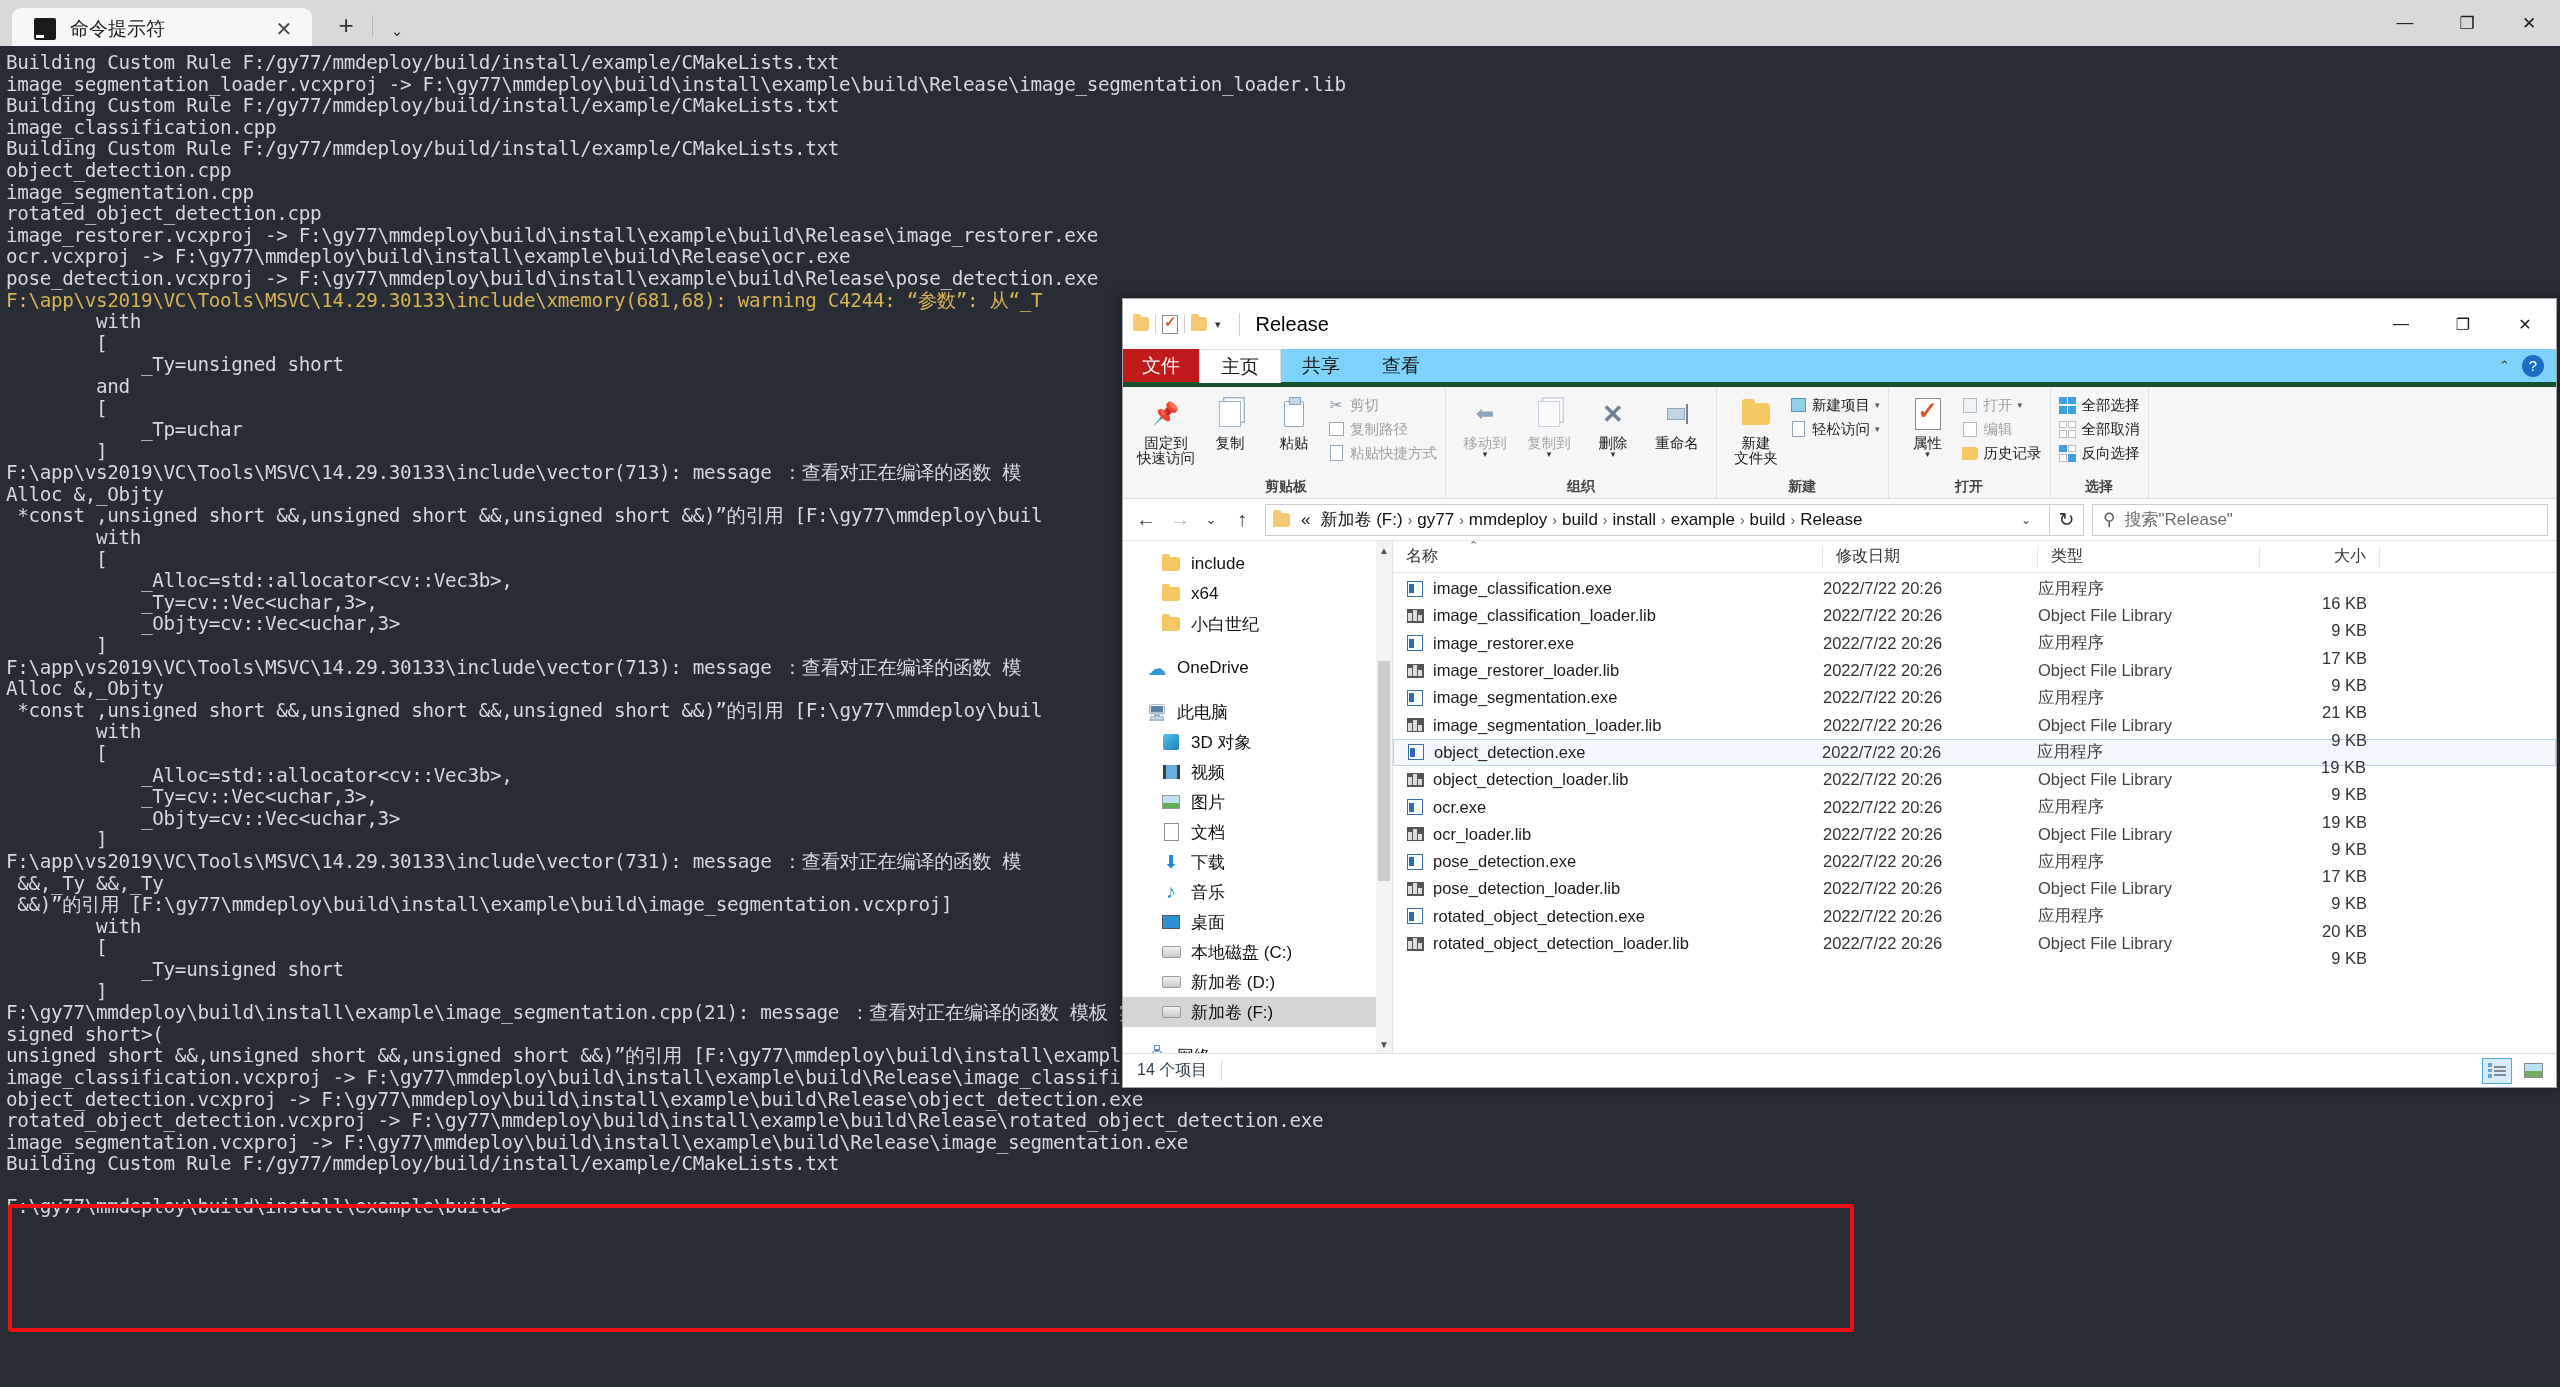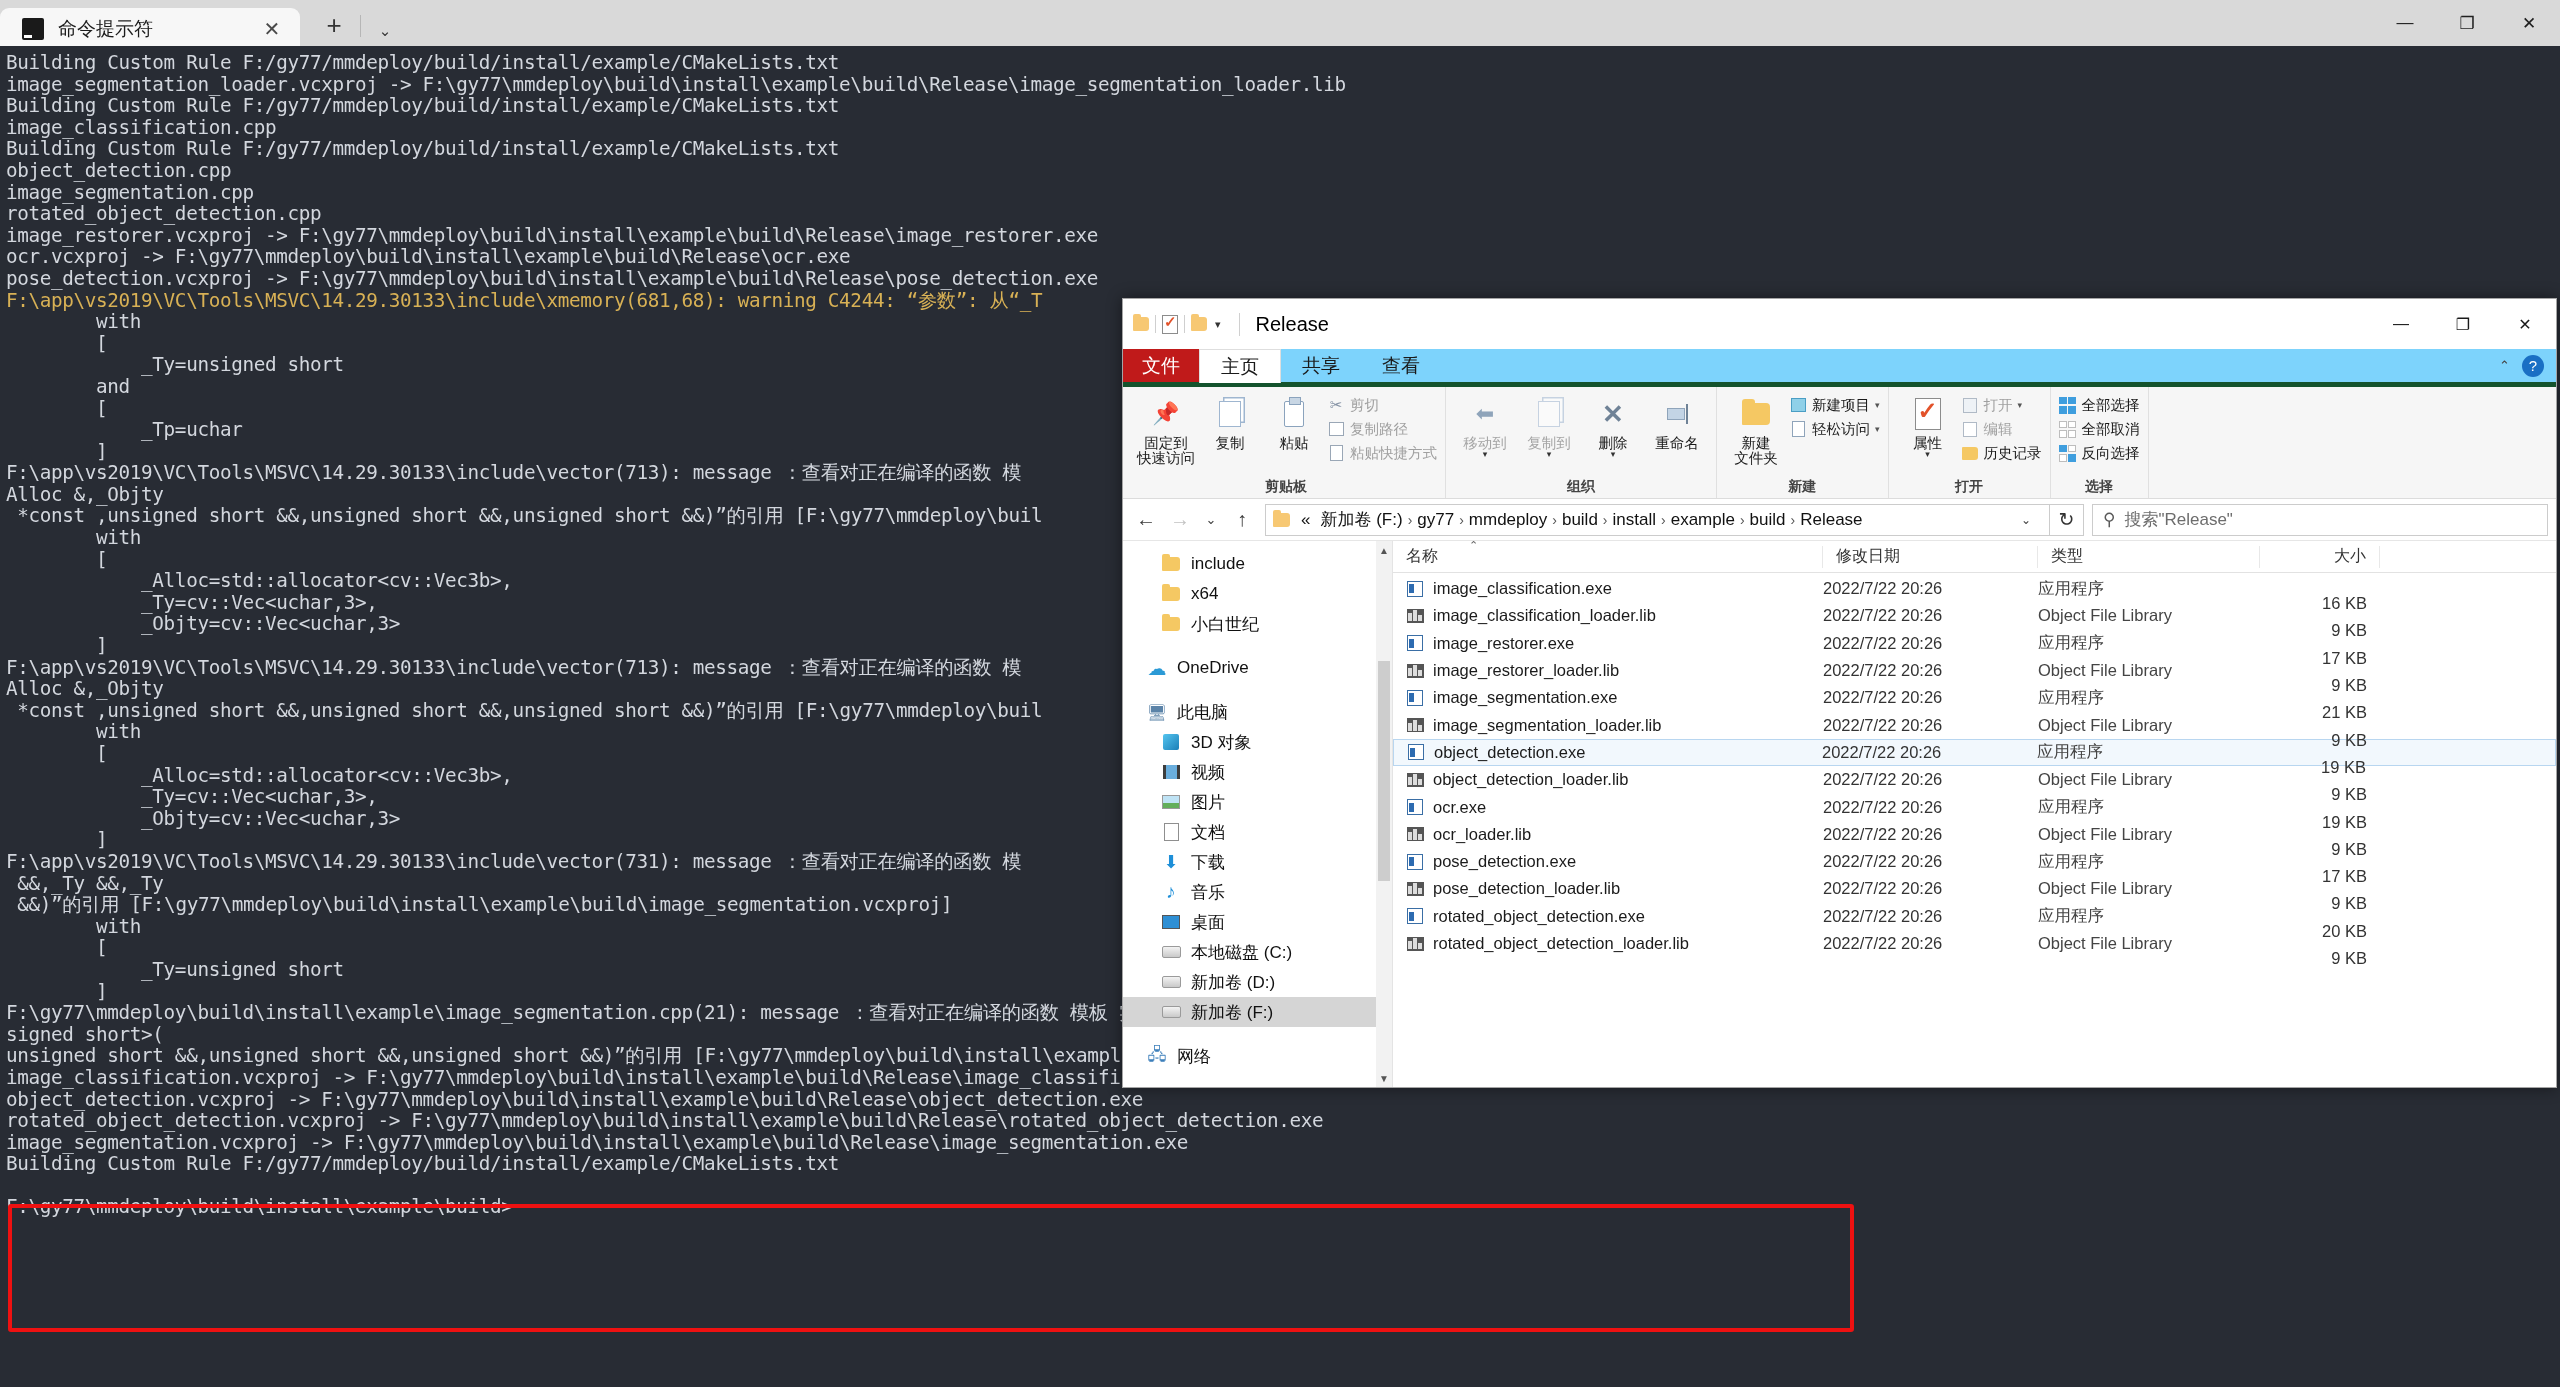--- a/index.html
+++ b/index.html
@@ -23,21 +23,21 @@
     display: flex; align-items: flex-end;
   }
   .tab-strip { display: flex; align-items: flex-end; height: 46px; }
   .term-tab {
     height: 42px; min-width: 300px;
     background: #f7f7f7;
     border-radius: 9px 9px 0 0;
     display: flex; align-items: center;
     padding: 0 14px 0 22px;
     gap: 14px;
-    margin-left: 0;
+    margin-left: 12px;
     position: relative; top: 4px;
   }
   .term-tab-icon {
     width: 22px; height: 22px;
     background: #1a1a1a;
     border-radius: 2px;
     display: flex; align-items: flex-end; justify-content: flex-start;
     padding: 2px;
   }
   .term-tab-icon::after {
@@ -992,13 +992,35 @@
               <span>rotated_object_detection_loader.lib</span>
             </span>
             <span class="f-date" style="width:215px">2022/7/22 20:26</span>
             <span class="f-type" style="width:222px">Object File Library</span>
             <span class="f-size" style="width:107px">9 KB</span>
           </div>
         </div>
     </div>
   </div>
 
+  <div id="exp-status">
+    <span class="status-text">14 个项目</span>
+    <div class="view-btns">
+      <div class="view-btn active">
+        <span class="vb-details">
+          <span class="c1">
+              <i></i>
+              <i></i>
+              <i></i>
+            </span>
+          <span class="c2">
+              <i></i>
+              <i></i>
+              <i></i>
+            </span>
+        </span>
+      </div>
+      <div class="view-btn">
+        <span class="vb-thumb"></span>
+      </div>
+    </div>
+  </div>
 </div>
 
 </body></html>

